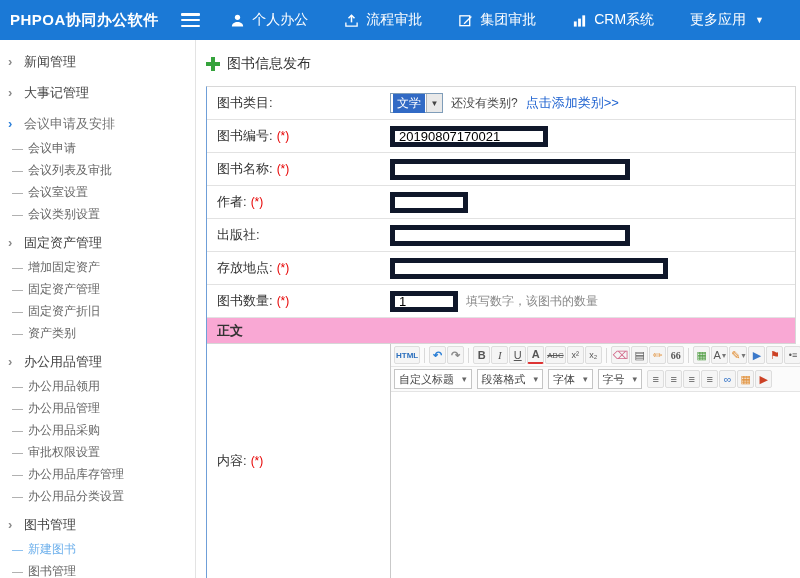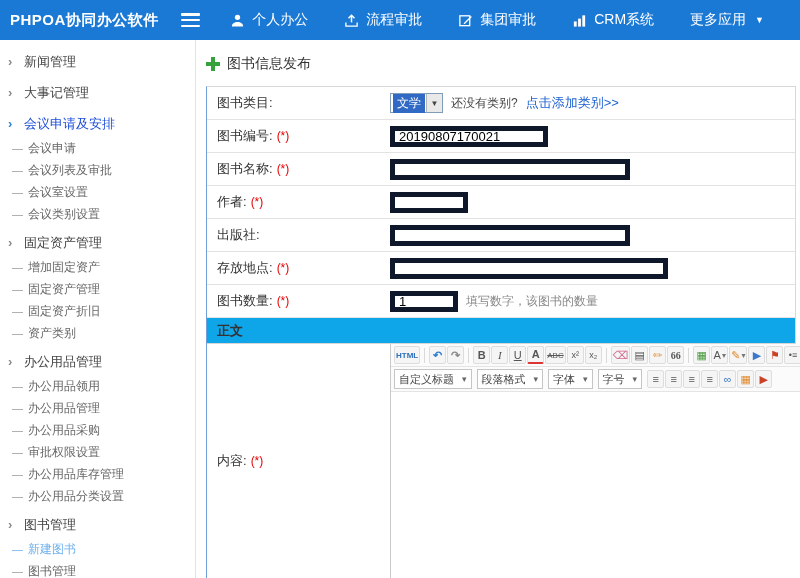--- a/index.html
+++ b/index.html
@@ -21,21 +21,21 @@
   
   .layout { display:flex; height:548px; }
   .sidebar { width:196px; border-right:1px solid #e3e3e3; padding-top:8px; overflow:hidden; background:#fff; flex:none; }
   .side-item { display:flex; align-items:center; font-size:13px; color:#444; cursor:pointer; padding-left:8px; }
   .side-item.top { height:27px; margin-top:4px; }
   .side-item.top:first-child { margin-top:0; }
   .side-item.sub { height:22px; padding-left:12px; color:#666; font-size:12px; }
   .chev { width:16px; color:#8a8a8a; flex:none; }
   .top .chev::before { content:"›"; font-weight:bold; font-size:13px; }
   .sub .chev::before { content:"—"; font-size:11px; color:#9a9a9a; }
-  .active-top .lbl, .active-top .chev { color:#1d4ed8; }
+  .active-top .lbl, .active-top .chev { color:#737373; }
   .active-top .chev::before { color:#2e80d9; }
   .active-sub .lbl { color:#6fb1ec; }
   .active-sub .chev::before { color:#6fb1ec; }
   
   .main { flex:1; padding:10px 4px 0 10px; overflow:hidden; }
   .page-head { display:flex; align-items:center; height:28px; margin-bottom:8px; }
   .plus-icon { position:relative; width:14px; height:14px; margin-right:7px; flex:none; }
   .plus-icon::before { content:""; position:absolute; left:5px; top:0; width:4px; height:14px; background:#35a33c; }
   .plus-icon::after { content:""; position:absolute; left:0; top:5px; width:14px; height:4px; background:#35a33c; }
   .page-title { font-size:14px; font-weight:normal; color:#333; }
@@ -46,21 +46,21 @@
   .req { color:#e60000; margin-left:4px; font-size:12px; }
   .fv { flex:1; display:flex; align-items:center; gap:8px; }
   input.txt { height:21px; border:5px solid #0f172a; font-size:13px; padding:1px 4px; font-family:inherit; background:#fff; }
   .sel { display:inline-flex; align-items:center; border:1px solid #7f9db9; height:20px; background:#fff; cursor:pointer; }
   .sel-val { background:#316ac5; color:#fff; font-size:12px; padding:1px 4px; margin:1px 1px 1px 2px; }
   .sel-arrow { width:16px; height:18px; background:#e9e9e9; border-left:1px solid #b5b5b5; display:flex; align-items:center; justify-content:center; font-size:8px; color:#444; }
   .hint-dark { font-size:12px; color:#444; }
   .link { font-size:13px; color:#1e62d0; cursor:pointer; text-decoration:none; }
   .hint-gray { font-size:12px; color:#888; }
   
-  .body-bar { background:#0ea5e9; border-bottom:1px solid #d6d6d6; height:26px; display:flex; align-items:center; padding-left:10px; font-size:13px; font-weight:bold; color:#333; }
+  .body-bar { background:#f9a8d4; border-bottom:1px solid #d6d6d6; height:26px; display:flex; align-items:center; padding-left:10px; font-size:13px; font-weight:bold; color:#333; }
   .content-row { display:flex; height:234px; }
   .content-label { width:183px; padding-left:10px; display:flex; align-items:center; font-size:13px; flex:none; }
   .editor { flex:1; border-left:1px solid #c9c9c9; display:flex; flex-direction:column; background:#fff; }
   .toolbar { display:flex; flex-wrap:nowrap; align-items:center; padding:2px 3px; border-bottom:1px solid #e4e4e4; background:#fbfbfb; gap:1px; }
   .tbtn { min-width:17px; height:18px; display:inline-flex; align-items:center; justify-content:center; font-size:11px; color:#555; border:1px solid #ddd; background:#f5f5f5; border-radius:2px; cursor:pointer; padding:0 1px; white-space:nowrap; }
   .tsep { width:1px; height:15px; background:#d9d9d9; margin:0 3px; flex:none; }
   .tsel { display:inline-flex; align-items:center; border:1px solid #c5c5c5; background:#fff; height:20px; padding:0 4px; font-size:11px; color:#444; cursor:pointer; margin-right:4px; white-space:nowrap; }
   .tsel::after { content:"▾"; font-size:9px; color:#666; margin-left:8px; }
   .caret-mini::after { content:"▾"; font-size:8px; margin-left:1px; color:#777; }
   .g-html { color:#2b6fbd; font-size:8px; font-weight:bold; }

